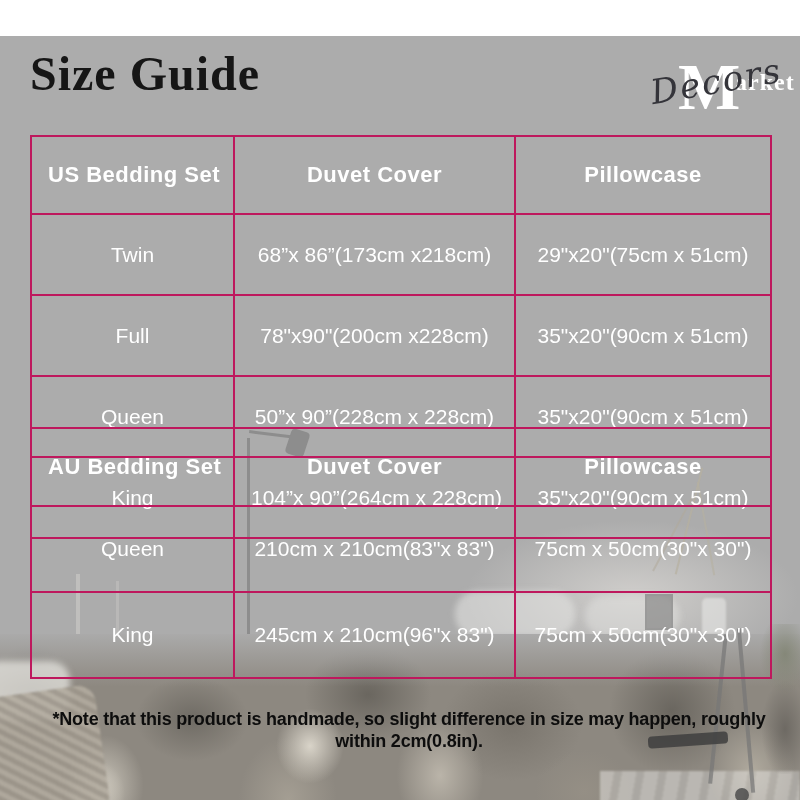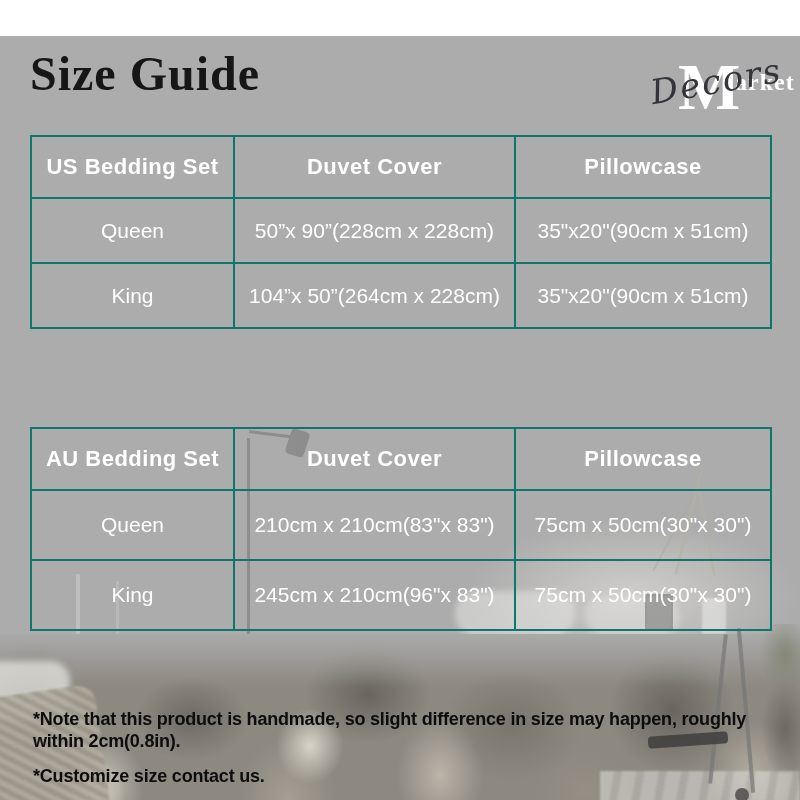--- a/index.html
+++ b/index.html
@@ -59,27 +59,27 @@
     font-family:"Liberation Serif","DejaVu Serif",serif;}
   .logo span{position:absolute;line-height:1;}
   .logo-m{left:28px;top:6px;font-size:66px;font-weight:bold;color:#ffffff;}
   .logo-rest{left:85px;top:22px;font-size:24px;font-weight:bold;color:#ffffff;letter-spacing:1px;}
   .logo-script{left:0px;top:16px;font-size:34px;font-style:italic;color:#34343a;
     transform:rotate(-10deg);letter-spacing:2px;font-family:"DejaVu Serif","Liberation Serif",serif;}
 
   table{position:absolute;left:30px;z-index:2;border-collapse:collapse;table-layout:fixed;width:740px;}
   #us-table{top:99px;}
   #au-table{top:391px;}
-  th,td{border:2px solid #0f766e;color:#ffffff;text-align:center;vertical-align:middle;padding:8px;
+  th,td{border:2px solid #be185d;color:#ffffff;text-align:center;vertical-align:middle;padding:16px;
     overflow:hidden;white-space:nowrap;}
   th{font-size:22px;font-weight:bold;height:44px;letter-spacing:.5px;}
   #us-table td{height:47px;font-size:21px;}
   #au-table td{height:52px;font-size:21px;}
 
-  .notes{position:absolute;left:33px;top:672px;width:752px;z-index:2;color:#0d0d0d;}
+  .notes{position:absolute;left:33px;top:672px;width:752px;z-index:2;color:#0d0d0d;text-align:center;}
   .notes p{margin:0;font-size:18px;font-weight:bold;line-height:22px;letter-spacing:-.2px;}
   .notes p + p{margin-top:13px;}
 </style>
 </head>
 <body>
 
 <div class="stage">
 
   <div class="photo">
     <div class="bed-glow"></div>
@@ -120,27 +120,37 @@
         <col style="width:281px">
         <col style="width:256px">
       </colgroup>
     <tbody>
         <tr>
       <th>US Bedding Set</th>
       <th>Duvet Cover</th>
       <th>Pillowcase</th>
     </tr>
     <tr>
+      <td>Twin</td>
+      <td>68”x 86”(173cm x218cm)</td>
+      <td>29"x20"(75cm x 51cm)</td>
+    </tr>
+    <tr>
+      <td>Full</td>
+      <td>78"x90"(200cm x228cm)</td>
+      <td>35"x20"(90cm x 51cm)</td>
+    </tr>
+    <tr>
       <td>Queen</td>
       <td>50”x 90”(228cm x 228cm)</td>
       <td>35"x20"(90cm x 51cm)</td>
     </tr>
     <tr>
       <td>King</td>
-      <td>104”x 50”(264cm x 228cm)</td>
+      <td>104”x 90”(264cm x 228cm)</td>
       <td>35"x20"(90cm x 51cm)</td>
     </tr>
   </tbody>
     </table>
 
   <table id="au-table">
     <colgroup>
         <col style="width:203px">
         <col style="width:281px">
         <col style="width:256px">
@@ -159,16 +169,15 @@
     <tr>
       <td>King</td>
       <td>245cm x 210cm(96"x 83")</td>
       <td>75cm x 50cm(30"x 30")</td>
     </tr>
   </tbody>
     </table>
 
   <div class="notes">
     <p>*Note that this product is handmade, so slight  difference in size may happen, roughly within 2cm(0.8in).</p>
-    <p>*Customize size contact us.</p>
   </div>
 
 </div>
 
 </body></html>

